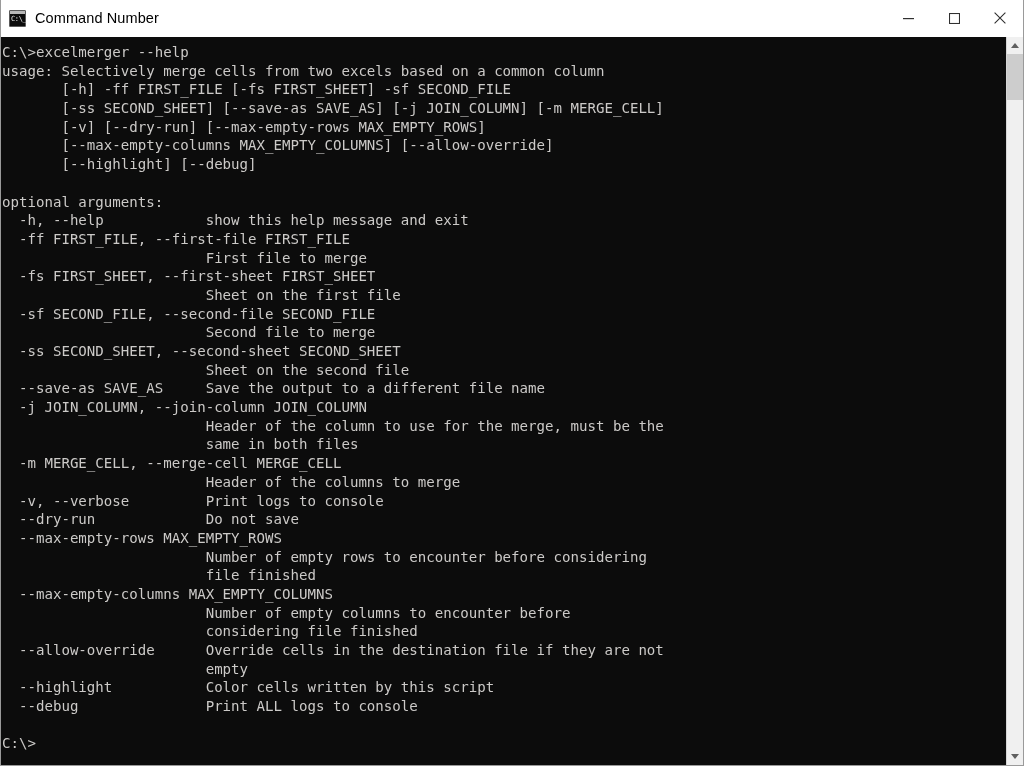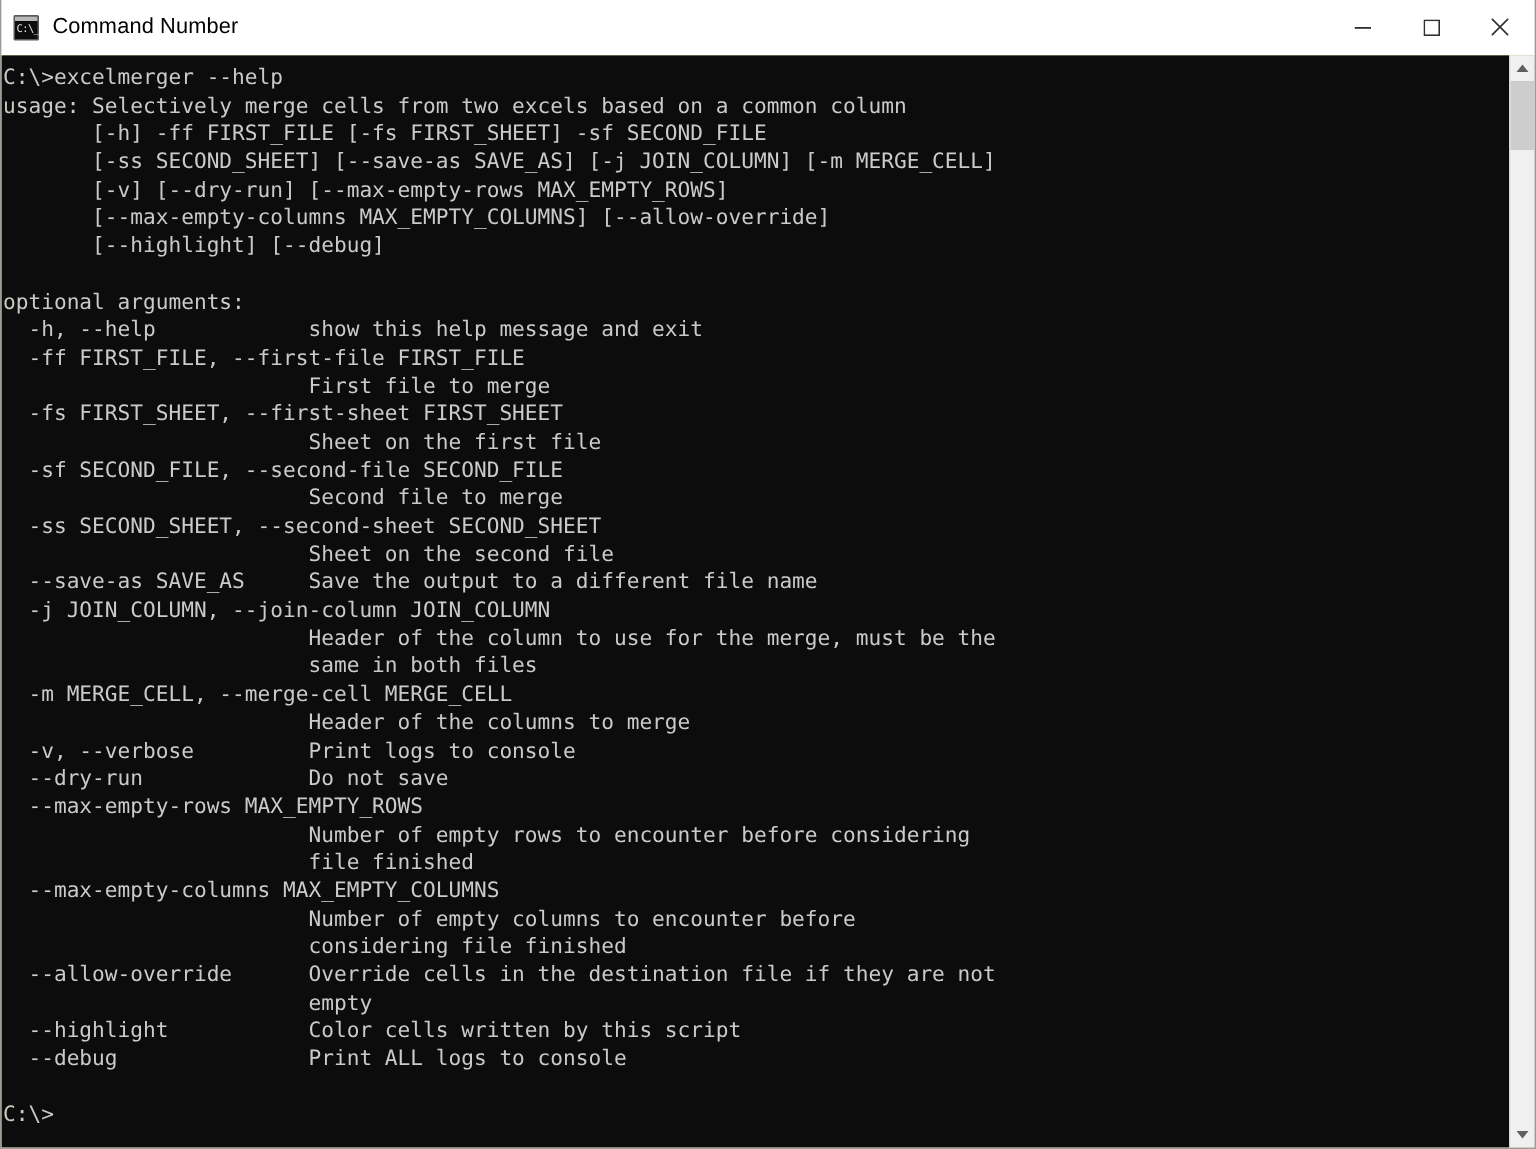--- a/index.html
+++ b/index.html
@@ -101,21 +101,21 @@
     border: none;
     padding: 0;
     cursor: default;
   }
   .tb-btn svg { display: block; }
 
   
   .console-area {
     flex: 1 1 auto;
     display: flex;
-    background: #4d7c0f;
+    background: #be185d;
     min-height: 0;
     position: relative;
   }
   .console {
     flex: 1 1 auto;
     background: #0c0c0c;
     color: #cccac8;
     font-family: "DejaVu Sans Mono", "Liberation Mono", monospace;
     font-size: 14.1px;
     line-height: 18.7px;

